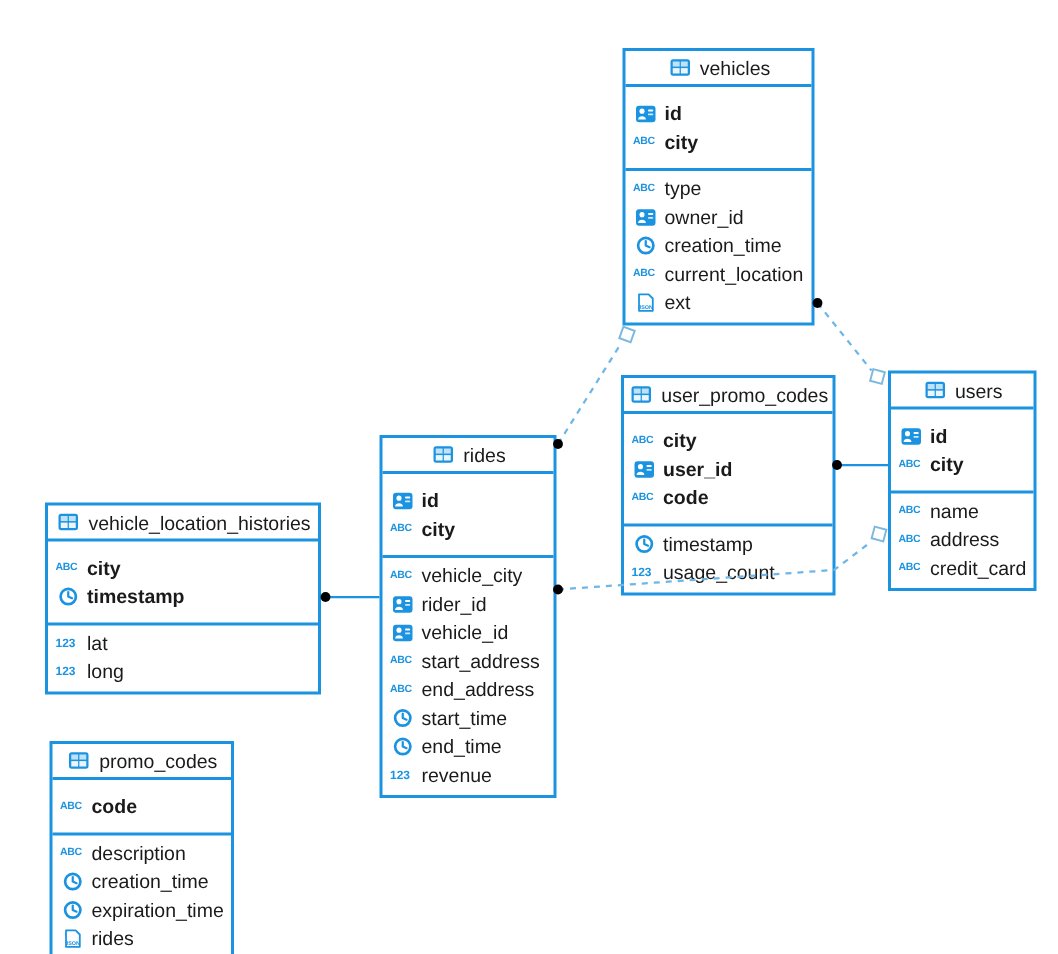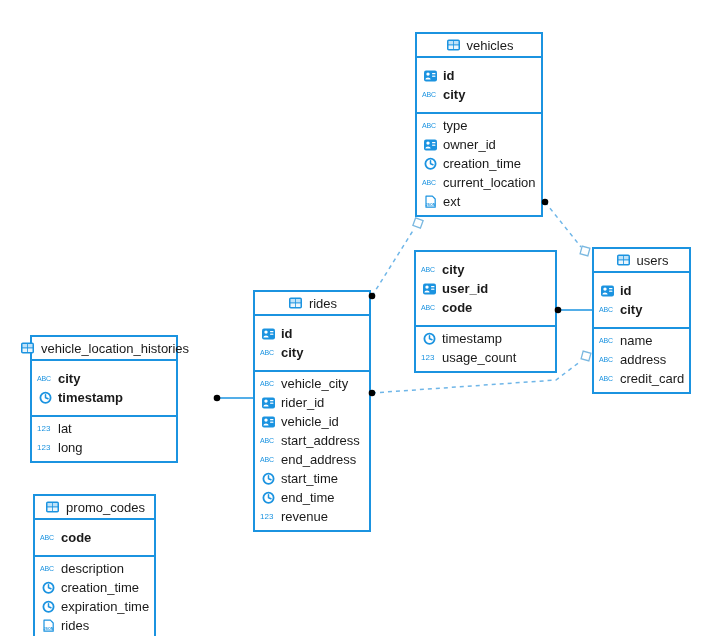--- a/index.html
+++ b/index.html
@@ -29,21 +29,21 @@
   .row{
     display:flex;align-items:center;gap:4px;height:19px;
     padding:0 6px 0 5px;white-space:nowrap;
   }
   .row.pk .colname{font-weight:700;}
   .ticon{
     flex:0 0 17px;width:17px;display:inline-flex;align-items:center;
     justify-content:flex-start;
   }
   .ticon.txt{
-    font-weight:400;color:var(--blue);font-size:7px;letter-spacing:-0.2px;
+    font-weight:700;color:var(--blue);font-size:7px;letter-spacing:-0.2px;
     font-family:"Liberation Sans",sans-serif;line-height:1;
   }
   .ticon.txt.n123{font-size:8px;letter-spacing:0;}
   .tname{color:var(--text);}
   .colname{color:var(--text);}
 </style>
 </head>
 <body>
 
 <div id="canvas">
@@ -103,20 +103,30 @@
         <div class="row">
           <svg class="ticon" width="13" height="14" viewBox="0 0 13 14">
             <path d="M2 1.2 h6.4 l2.8 2.8 v8.2 h-9.2 z" fill="#fff" stroke="#1b93e0" stroke-width="1.2" stroke-linejoin="round"></path>
             <text x="6.4" y="11" font-size="3.6" font-weight="bold" fill="#1b93e0" text-anchor="middle" font-family="Liberation Sans, sans-serif">JSON</text>
           </svg>
           <span class="colname">ext</span>
         </div>
       </div>
     </div>
     <div class="table" style="left: 414px; top: 250px; width: 143px;">
+      <div class="thead">
+        <svg class="ticon" width="14" height="12" viewBox="0 0 14 12">
+          <rect x="0.5" y="0.5" width="13" height="11" rx="1.8" fill="#1b93e0"></rect>
+          <rect x="2" y="2" width="4.6" height="3.4" fill="#bfe2f8"></rect>
+          <rect x="7.4" y="2" width="4.6" height="3.4" fill="#bfe2f8"></rect>
+          <rect x="2" y="6.4" width="4.6" height="3.6" fill="#eaf5fc"></rect>
+          <rect x="7.4" y="6.4" width="4.6" height="3.6" fill="#eaf5fc"></rect>
+        </svg>
+        <span class="tname">user_promo_codes</span>
+      </div>
       <div class="section pk">
         <div class="row pk">
           <span class="ticon txt">ABC</span>
           <span class="colname">city</span>
         </div>
         <div class="row pk">
           <svg class="ticon" width="14" height="12" viewBox="0 0 14 12">
             <rect x="0.5" y="0.5" width="13" height="11" rx="2" fill="#1b93e0"></rect>
             <circle cx="4.5" cy="4.1" r="1.7" fill="#fff"></circle>
             <path d="M1.9 9.6 C1.9 6.9 7.1 6.9 7.1 9.6 Z" fill="#fff"></path>
@@ -259,21 +269,21 @@
             <path d="M6.5 6.7 L6.5 3.7 M6.5 6.7 L9 7.8" stroke="#1b93e0" stroke-width="1.5" fill="none" stroke-linecap="round"></path>
           </svg>
           <span class="colname">end_time</span>
         </div>
         <div class="row">
           <span class="ticon txt n123">123</span>
           <span class="colname">revenue</span>
         </div>
       </div>
     </div>
-    <div class="table" style="left: 30px; top: 335px; width: 148px;">
+    <div class="table" style="left: 30px; top: 335px; width: 184px;">
       <div class="thead">
         <svg class="ticon" width="14" height="12" viewBox="0 0 14 12">
           <rect x="0.5" y="0.5" width="13" height="11" rx="1.8" fill="#1b93e0"></rect>
           <rect x="2" y="2" width="4.6" height="3.4" fill="#bfe2f8"></rect>
           <rect x="7.4" y="2" width="4.6" height="3.4" fill="#bfe2f8"></rect>
           <rect x="2" y="6.4" width="4.6" height="3.6" fill="#eaf5fc"></rect>
           <rect x="7.4" y="6.4" width="4.6" height="3.6" fill="#eaf5fc"></rect>
         </svg>
         <span class="tname">vehicle_location_histories</span>
       </div>

